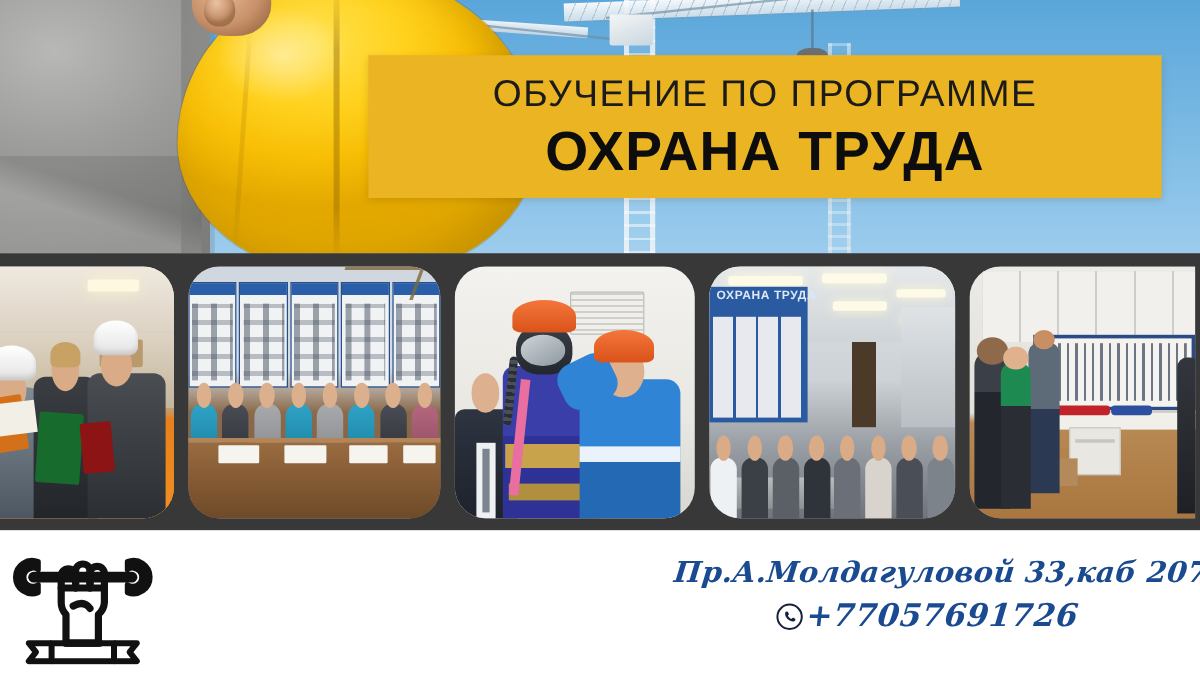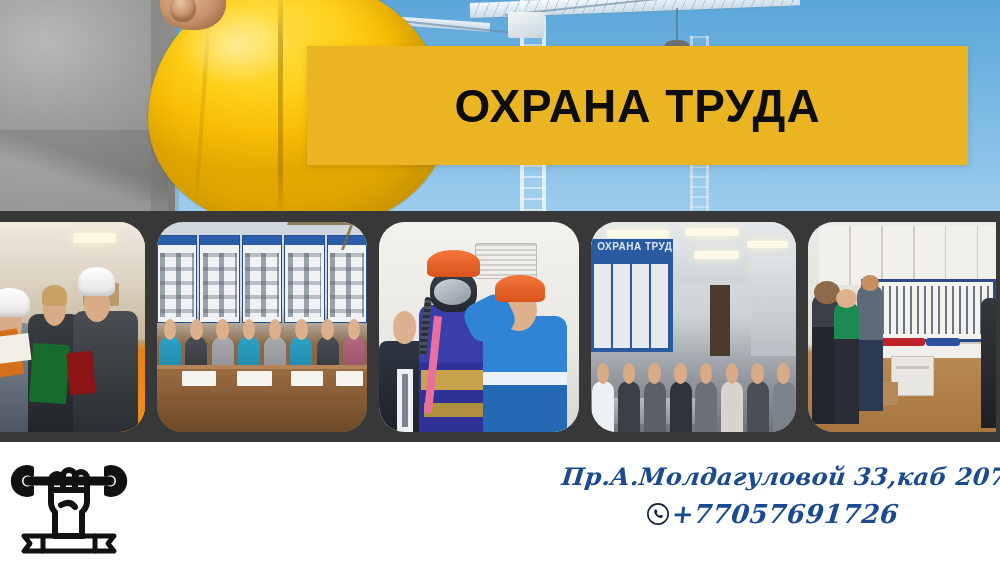--- a/index.html
+++ b/index.html
@@ -424,20 +424,21 @@
       <div class="shirt-fold"></div>
     </div>
     <div class="helmet"></div>
     <div class="helmet-gloss"></div>
     <div class="helmet-ridge2"></div>
     <div class="helmet-ridge"></div>
     <div class="hand"></div>
     <div class="thumb"></div>
 
     <div class="title-band">
+      <div class="title-line1">ОБУЧЕНИЕ ПО ПРОГРАММЕ</div>
       <div class="title-line2">ОХРАНА ТРУДА</div>
     </div>
   </div>
 
   <div class="strip">
     <div class="photos">
 
       <div class="photo p1">
         <div class="ph1-bg"></div>
         <div class="ph1-ceil"></div>

